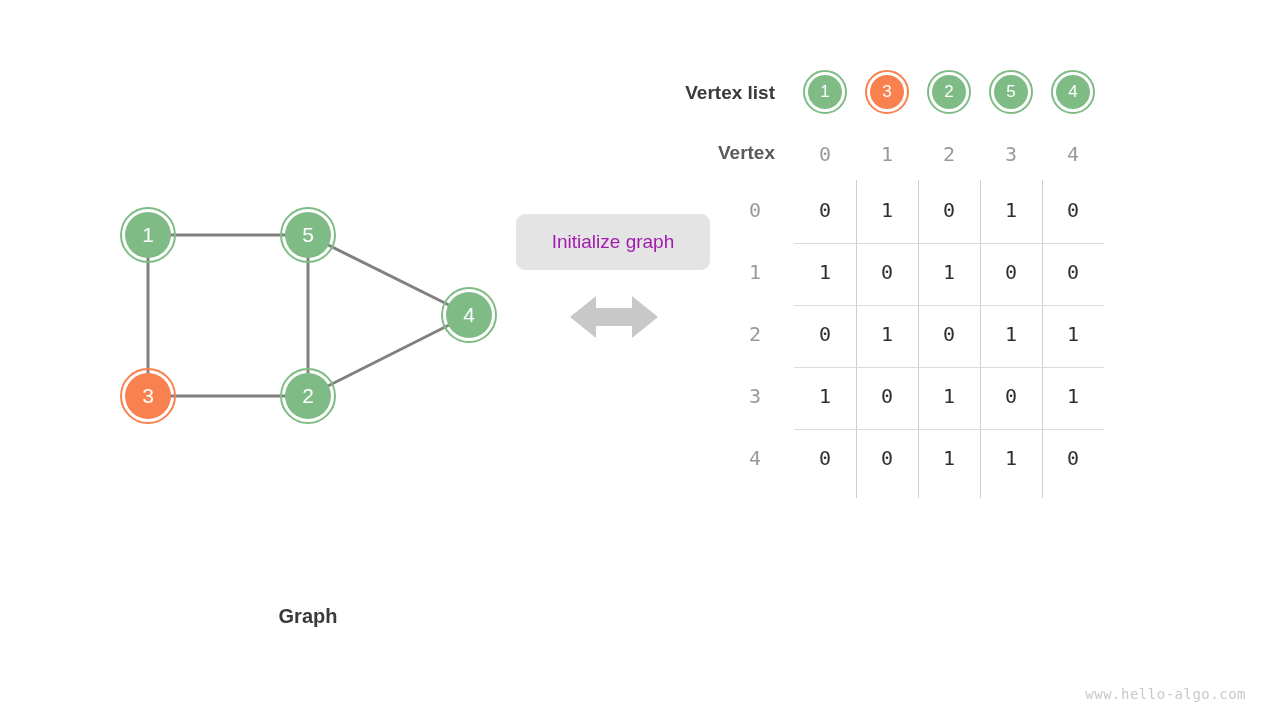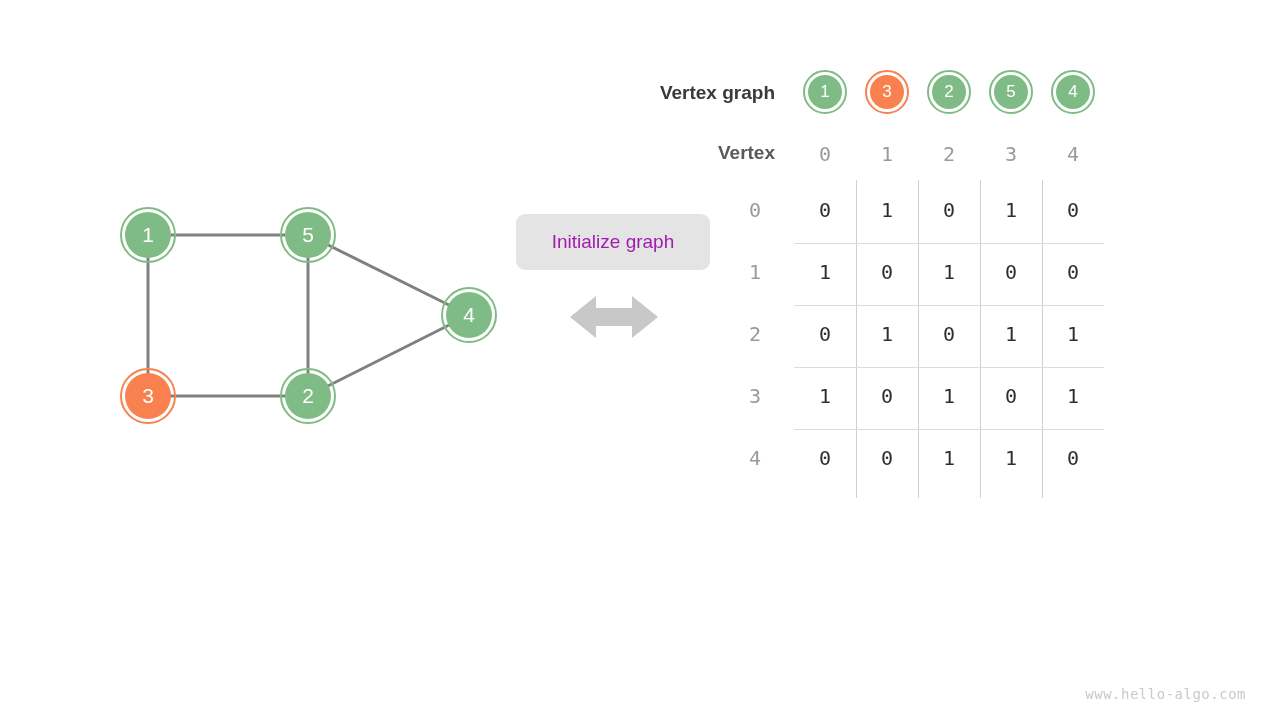--- a/index.html
+++ b/index.html
@@ -220,21 +220,21 @@
   </div>
 
   <div id="arrow-wrap">
     <svg width="88" height="50" viewBox="0 0 88 50">
       <polygon points="0,25 26,4 26,16 62,16 62,4 88,25 62,46 62,34 26,34 26,46" fill="#c8c8c8"></polygon>
     </svg>
   </div>
 
   <div id="right-panel">
 
-    <div class="row-head-label" id="vertex-list-label" style="left:0px; top:82px; width:135px;">Vertex graph</div>
+    <div class="row-head-label" id="vertex-list-label" style="left:0px; top:82px; width:135px;">Vertex list</div>
 
     <div id="vertex-row">
         <div class="vtx" style="left: 163px; top: 70px;"><svg width="44" height="44">
             <circle cx="22" cy="22" r="21" fill="none" stroke="#7fbc85" stroke-width="2"></circle>
             <circle cx="22" cy="22" r="17" fill="#7fbc85"></circle>
           </svg><div class="vtx-num">1</div></div>
         <div class="vtx" style="left: 225px; top: 70px;"><svg width="44" height="44">
             <circle cx="22" cy="22" r="21" fill="none" stroke="#f9814f" stroke-width="2"></circle>
             <circle cx="22" cy="22" r="17" fill="#f9814f"></circle>
           </svg><div class="vtx-num">3</div></div>
@@ -297,16 +297,17 @@
         <div class="mat-cell" style="left: 402px; top: 384px;">1</div>
         <div class="mat-rowlabel" style="left: 95px; top: 446px;">4</div>
         <div class="mat-cell" style="left: 154px; top: 446px;">0</div>
         <div class="mat-cell" style="left: 216px; top: 446px;">0</div>
         <div class="mat-cell" style="left: 278px; top: 446px;">1</div>
         <div class="mat-cell" style="left: 340px; top: 446px;">1</div>
         <div class="mat-cell" style="left: 402px; top: 446px;">0</div>
       </div>
   </div>
 
+  <div class="caption" id="caption-graph">Graph</div>
 
 
   <div id="watermark">www.hello-algo.com</div>
 </div>
 
 </body></html>

